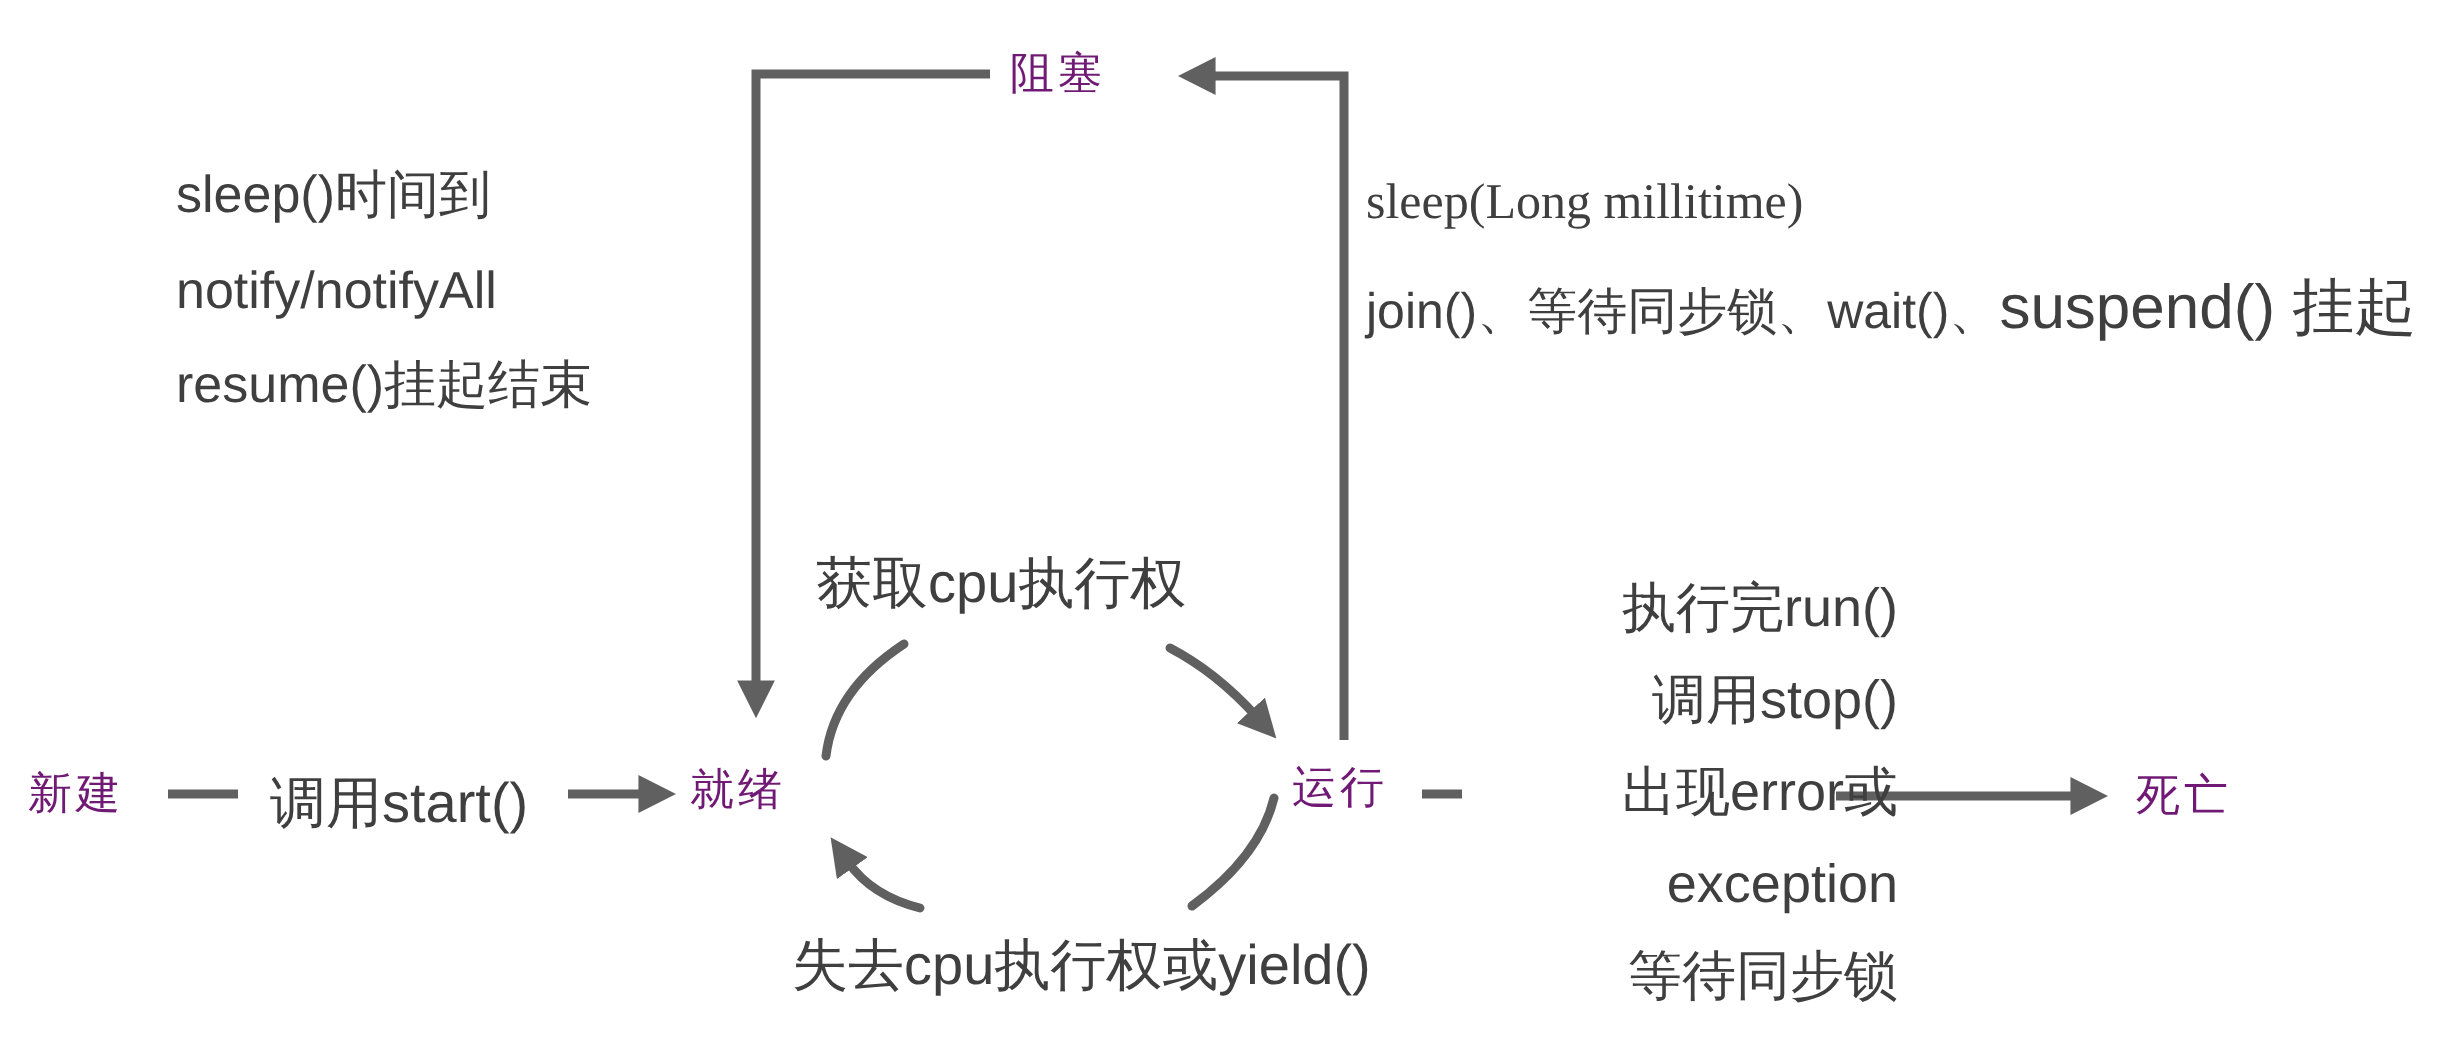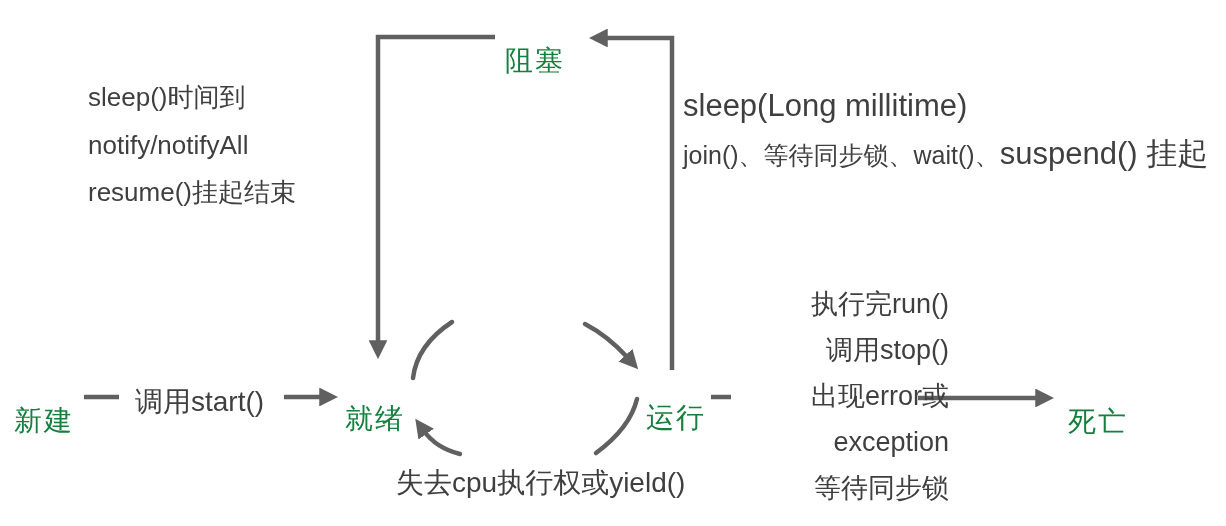--- a/index.html
+++ b/index.html
@@ -7,23 +7,23 @@
     position: relative;
     width: 1226px;
     height: 526px;
     background: #ffffff;
     font-family: "Liberation Sans", sans-serif;
     color: #3f3f3f;
     overflow: hidden;
   }
   .layer { position: absolute; left: 0; top: 0; }
   .txt { position: absolute; white-space: nowrap; color: #3f3f3f; }
-  .node { font-size: 28px; letter-spacing: 2px; color: #15803d; margin-top: 20px; }
+  .node { font-size: 22px; letter-spacing: 2px; color: #701a75; }
   .lbl-left-block { left: 88px; top: 74px; font-size: 26px; line-height: 47.5px; }
-  .lbl-right-1 { left: 683px; top: 88px; font-size: 31px; }
+  .lbl-right-1 { left: 683px; top: 88px; font-size: 25px; font-family: Liberation Serif, serif; }
   .lbl-right-2 { left: 683px; top: 133px; font-size: 25px; }
   .lbl-right-2 .big { font-size: 31px; }
   .lbl-acquire { left: 408px; top: 273px; font-size: 28px; }
   .lbl-lose { left: 396px; top: 464px; font-size: 28px; }
   .lbl-start { left: 135px; top: 383px; font-size: 28px; }
   .lbl-dead-block {
     left: 709px; top: 281px; width: 240px;
     text-align: right; font-size: 27px; line-height: 46px;
     white-space: normal;
   }
@@ -84,20 +84,21 @@
     <div>resume()挂起结束</div>
   </div>
 
   <div class="txt lbl-right-1">sleep(Long millitime)</div>
   <div class="txt lbl-right-2">
     <span>join()、等待同步锁、wait()、</span><span class="big">suspend() 挂起</span>
   </div>
 
   <div class="txt lbl-start">调用start()</div>
 
+  <div class="txt lbl-acquire">获取cpu执行权</div>
 
   <div class="txt lbl-lose">失去cpu执行权或yield()</div>
 
   <div class="txt lbl-dead-block">
     <div>执行完run()</div>
     <div>调用stop()</div>
     <div>出现error或</div>
     <div>exception</div>
     <div>等待同步锁</div>
   </div>

